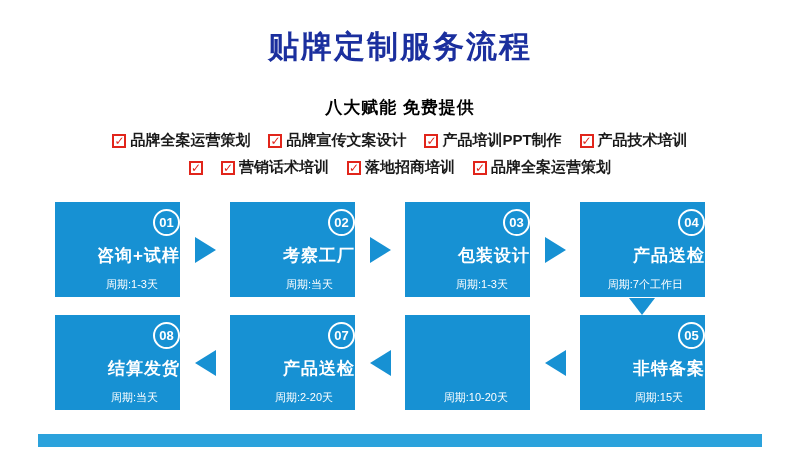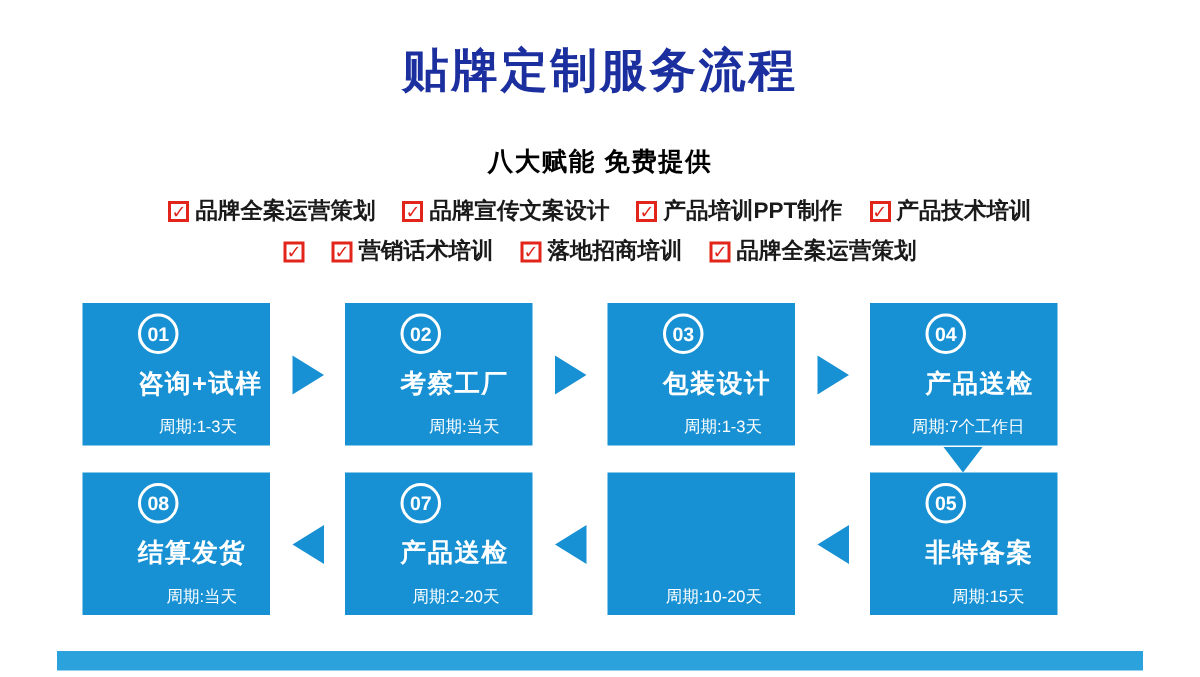--- a/index.html
+++ b/index.html
@@ -26,21 +26,21 @@
     width:14px; height:14px; border:2px solid var(--c-checkbox,#e1251b);
     color:var(--c-checkbox,#e1251b); font-size:12px; font-weight:bold;
     display:inline-flex; align-items:center; justify-content:center; line-height:1;
   }
   .flow { width:650px; margin:25px 0 0 55px; position:relative; }
   .flow-row { display:flex; align-items:center; }
   .flow-row.second { margin-top:18px; }
   .fbox {
     position:relative; flex:0 0 auto; width:125px; height:95px;
     background:var(--c-box,#1791d3); color:#fff;
-    display:flex; flex-direction:column; align-items:flex-start;padding-left:37px;
+    display:flex; flex-direction:column; align-items:flex-end;padding-left:37px;
   }
   .num {
     margin-top:7px; width:27px; height:27px; border:2px solid #fff; border-radius:50%;
     display:flex; align-items:center; justify-content:center;
     font-size:13px; font-weight:bold;
   }
   .ftitle { margin-top:8px; font-size:17px; font-weight:bold; letter-spacing:1px; white-space:nowrap; }
   .period { position:absolute; bottom:5px; right:22px; font-size:11px; }
   .gap { flex:1 1 auto; display:flex; align-items:center; justify-content:center; }
   .arrow-right {

